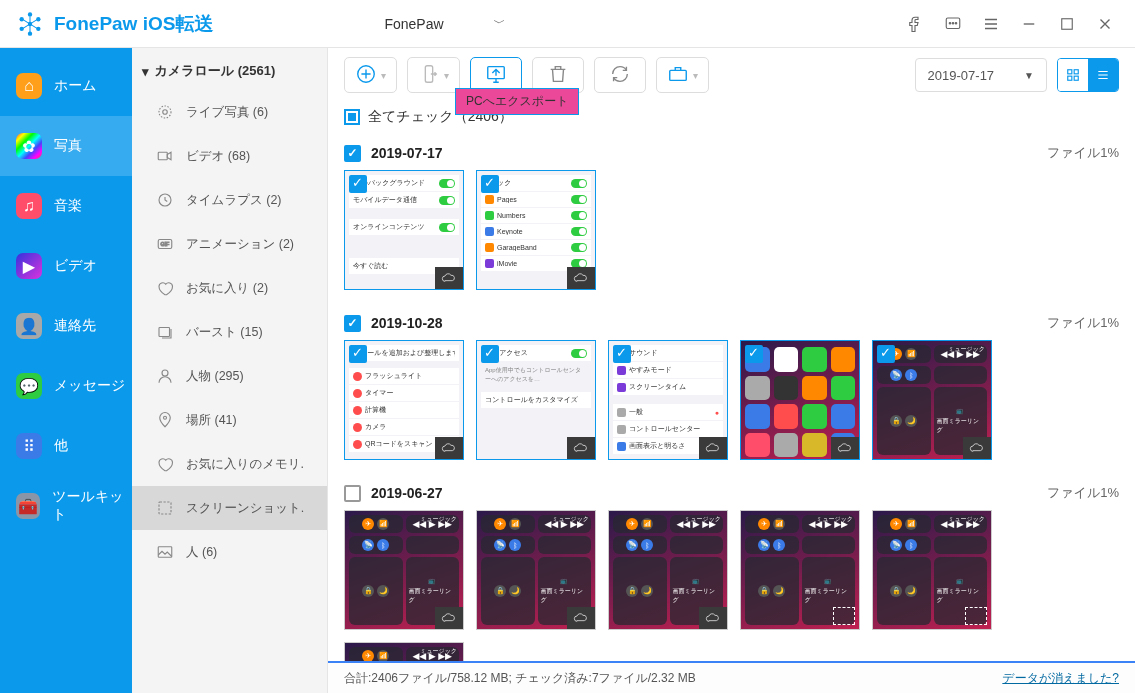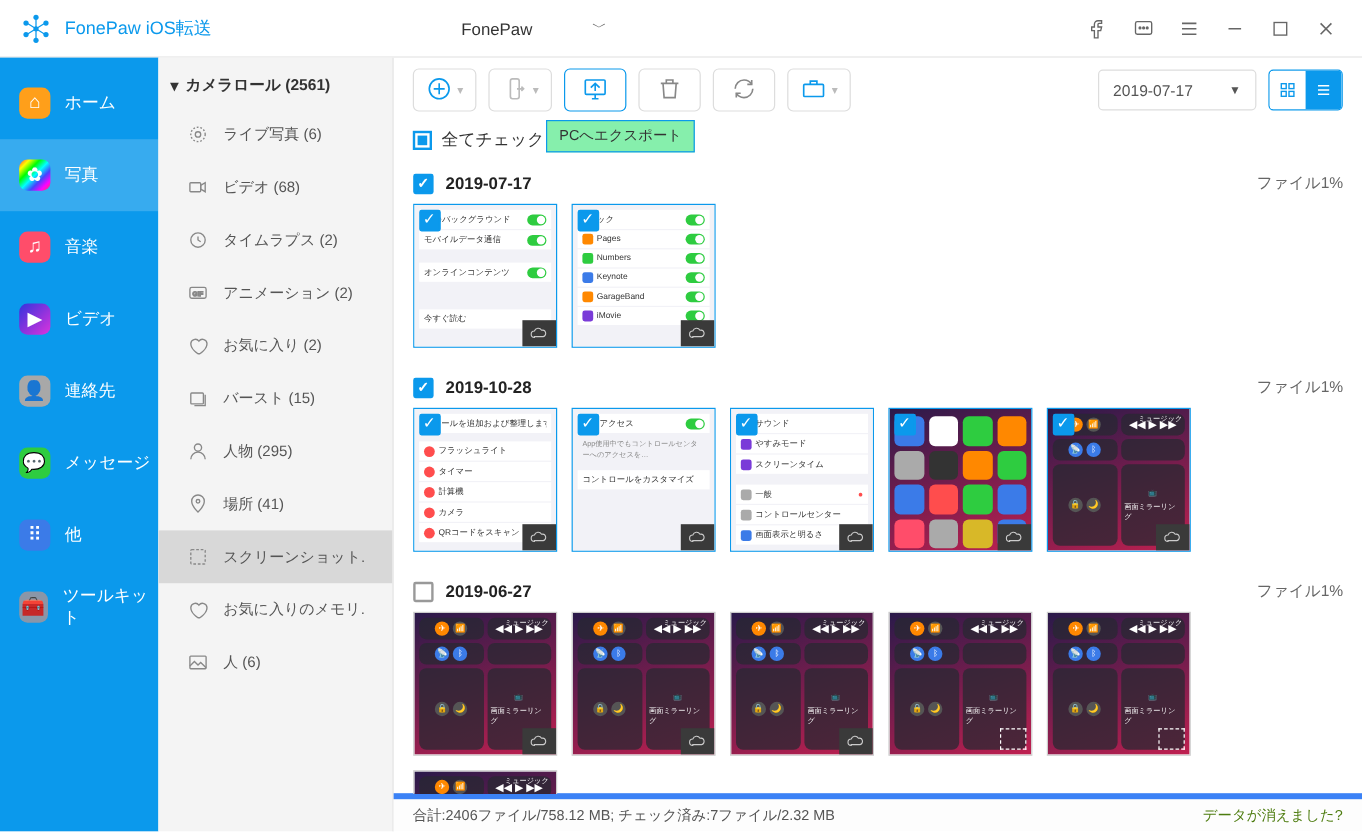--- a/index.html
+++ b/index.html
@@ -2,21 +2,21 @@
 <html><head>
 <meta charset="utf-8">
 <style>
 *{margin:0;padding:0;box-sizing:border-box;font-family:"Hiragino Sans","Yu Gothic","Meiryo",sans-serif;-webkit-font-smoothing:antialiased}
 body{width:1135px;height:693px;overflow:hidden;background:#fff;color:#444;font-size:13px}
 .app{display:flex;flex-direction:column;height:100%}
 .titlebar{height:48px;display:flex;align-items:center;border-bottom:1px solid #e5e5e5;background:#fff}
 .logo-area{width:320px;display:flex;align-items:center;padding-left:16px;gap:10px}
 .logo-ico{width:28px;height:28px;position:relative}
 .logo-ico svg{width:100%;height:100%}
-.logo-text{color:#0b99ec;font-size:15px;font-weight:400}
+.logo-text{color:#0b99ec;font-size:19px;font-weight:700}
 .device-sel{flex:0 0 240px;display:flex;align-items:center;justify-content:center;gap:10px;cursor:pointer}
 .device-sel .apple{font-size:18px;color:#333}
 .device-sel .name{font-size:14px;color:#333}
 .device-sel .chev{font-size:12px;color:#666;margin-left:40px}
 .winbtns{margin-left:auto;display:flex;align-items:center;gap:18px;padding-right:20px;color:#666}
 .winbtns span{width:20px;height:20px;display:inline-flex;align-items:center;justify-content:center;cursor:pointer}
 .winbtns svg{width:18px;height:18px}
 .body{flex:1;display:flex;min-height:0}
 .nav{width:132px;background:#0b99ec;display:flex;flex-direction:column;padding-top:8px}
 .nav-item{height:60px;display:flex;align-items:center;padding-left:16px;gap:12px;color:#fff;font-size:14px;cursor:pointer}
@@ -35,21 +35,21 @@
 .sub-item{height:44px;display:flex;align-items:center;gap:12px;padding-left:24px;color:#555;font-size:12.5px;cursor:pointer}
 .sub-item.sel{background:#d8d8d8}
 .sub-ico{width:18px;height:18px;display:inline-flex;align-items:center;justify-content:center;color:#888}
 .sub-ico svg{width:18px;height:18px}
 .main{flex:1;display:flex;flex-direction:column;min-width:0}
 .toolbar{height:54px;display:flex;align-items:center;padding:0 16px;gap:10px}
 .tbtn{height:36px;min-width:52px;border:1px solid #ddd;border-radius:5px;display:flex;align-items:center;justify-content:center;gap:4px;cursor:pointer;color:#0b99ec;padding:0 10px;background:#fff;position:relative}
 .tbtn.hl{border-color:#0b99ec}
 .tbtn .ico svg{width:22px;height:22px}
 .tbtn .chev{font-size:10px;color:#bbb}
-.tooltip{position:absolute;top:42px;left:-16px;background:#86efac;border:1px solid #0b99ec;padding:4px 10px;font-size:12px;color:#333;white-space:nowrap;z-index:10}
+.tooltip{position:absolute;top:30px;left:-16px;background:#ec4899;border:1px solid #0b99ec;padding:4px 10px;font-size:12px;color:#333;white-space:nowrap;z-index:10}
 .spacer{flex:1}
 .date-sel{height:34px;border:1px solid #ddd;border-radius:4px;display:flex;align-items:center;gap:30px;padding:0 12px;font-size:13px;color:#555;cursor:pointer}
 .viewsw{display:flex;border:1px solid #0b99ec;border-radius:4px;overflow:hidden;height:34px}
 .viewsw span{width:30px;display:flex;align-items:center;justify-content:center;cursor:pointer}
 .viewsw .grid-v{color:#0b99ec;background:#fff}
 .viewsw .list-v{color:#fff;background:#0b99ec}
 .selall{display:flex;align-items:center;gap:8px;padding:6px 16px 10px 16px;font-size:14px;color:#333}
 .chkbox{width:16px;height:16px;border:2px solid #0b99ec;display:inline-flex;align-items:center;justify-content:center}
 .chkbox.some::after{content:"";width:8px;height:8px;background:#0b99ec}
 .content{flex:1;overflow-y:auto;padding:0 16px}
@@ -75,22 +75,22 @@
 .ios-row .appico{width:9px;height:9px;border-radius:2px}
 .ios-row .lbl{flex:1;color:#333;font-size:7px;white-space:nowrap;overflow:hidden}
 .ios-row .tog{width:16px;height:9px;border-radius:5px;background:#2ecc40;position:relative}
 .ios-row .tog::after{content:"";position:absolute;right:1px;top:1px;width:7px;height:7px;background:#fff;border-radius:50%}
 .ios-home{width:100%;height:100%;background:linear-gradient(160deg,#2a1a4a,#c02050);display:grid;grid-template-columns:repeat(4,1fr);gap:4px;padding:6px 4px}
 .ios-home .app-i{border-radius:5px;aspect-ratio:1}
 .control-center{width:100%;height:100%;background:linear-gradient(160deg,#2a1a4a,#c02050);padding:4px;display:grid;grid-template-columns:1fr 1fr;grid-template-rows:auto auto 1fr;gap:3px}
 .cc-tile{background:rgba(40,40,50,.75);border-radius:6px;display:flex;align-items:center;justify-content:center;gap:3px;padding:3px}
 .cc-circle{width:12px;height:12px;border-radius:50%;display:flex;align-items:center;justify-content:center;font-size:7px;color:#fff}
 .cc-label{position:absolute;top:4px;right:6px;font-size:6px;color:#fff}
-.footer{height:32px;border-top:5px solid #3b82f6;display:flex;align-items:center;padding:0 16px;font-size:12px;color:#555;background:#fdfdfd}
-.footer .link{margin-left:auto;color:#4d7c0f;cursor:pointer}
+.footer{height:32px;border-top:2px solid #3b82f6;display:flex;align-items:center;padding:0 16px;font-size:12px;color:#555;background:#fdfdfd}
+.footer .link{margin-left:auto;color:#0369a1;text-decoration:underline;cursor:pointer}
 </style>
 </head>
 <body>
 
 <div class="app">
   <div class="titlebar">
     <div class="logo-area">
       <span class="logo-ico">
         <svg viewBox="0 0 32 32">
             <g fill="#0b99ec">
@@ -254,35 +254,35 @@
         </div>
       <div class="sub-item">
           <span class="sub-ico">
             <svg viewBox="0 0 24 24" fill="none" stroke="currentColor" stroke-width="1.5">
               <path d="M12 21s-7-7-7-12a7 7 0 0114 0c0 5-7 12-7 12z"></path>
               <circle cx="12" cy="9" r="2"></circle>
             </svg>
           </span>
           <span>場所 (41)</span>
         </div>
+      <div class="sub-item">
+          <span class="sub-ico">
+            <svg viewBox="0 0 24 24" fill="none" stroke="currentColor" stroke-width="1.5">
+              <path d="M12 21s-8-5-8-11a5 5 0 019-3 5 5 0 019 3c0 6-8 11-8 11z"></path>
+            </svg>
+          </span>
+          <span>お気に入りのメモリ.</span>
+        </div>
       <div class="sub-item sel">
           <span class="sub-ico">
             <svg viewBox="0 0 24 24" fill="none" stroke="currentColor" stroke-width="1.5" stroke-dasharray="3 2">
               <rect x="4" y="4" width="16" height="16" rx="1"></rect>
             </svg>
           </span>
           <span>スクリーンショット.</span>
-        </div>
-      <div class="sub-item">
-          <span class="sub-ico">
-            <svg viewBox="0 0 24 24" fill="none" stroke="currentColor" stroke-width="1.5">
-              <path d="M12 21s-8-5-8-11a5 5 0 019-3 5 5 0 019 3c0 6-8 11-8 11z"></path>
-            </svg>
-          </span>
-          <span>お気に入りのメモリ.</span>
         </div>
       <div class="sub-item">
           <span class="sub-ico">
             <svg viewBox="0 0 24 24" fill="none" stroke="currentColor" stroke-width="1.5">
               <rect x="3" y="5" width="18" height="14" rx="1"></rect>
               <path d="M3 16l5-5 4 4 3-3 6 6"></path>
             </svg>
           </span>
           <span>人 (6)</span>
         </div>

